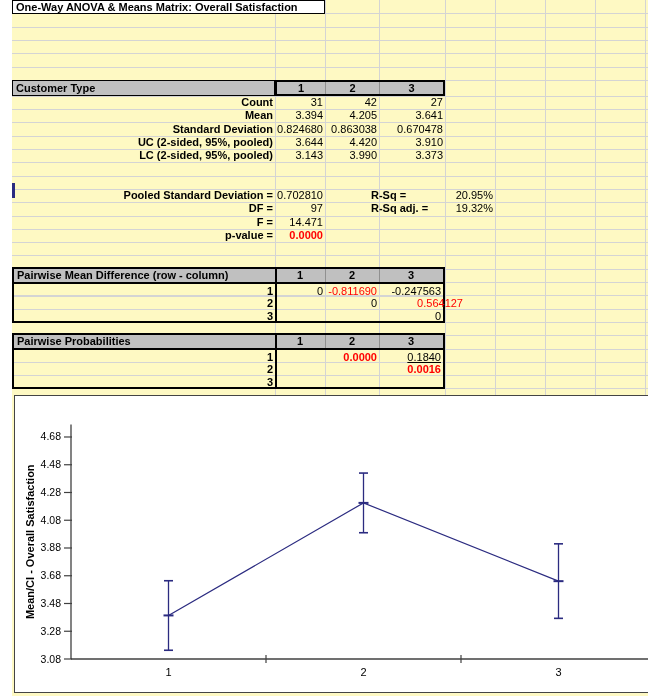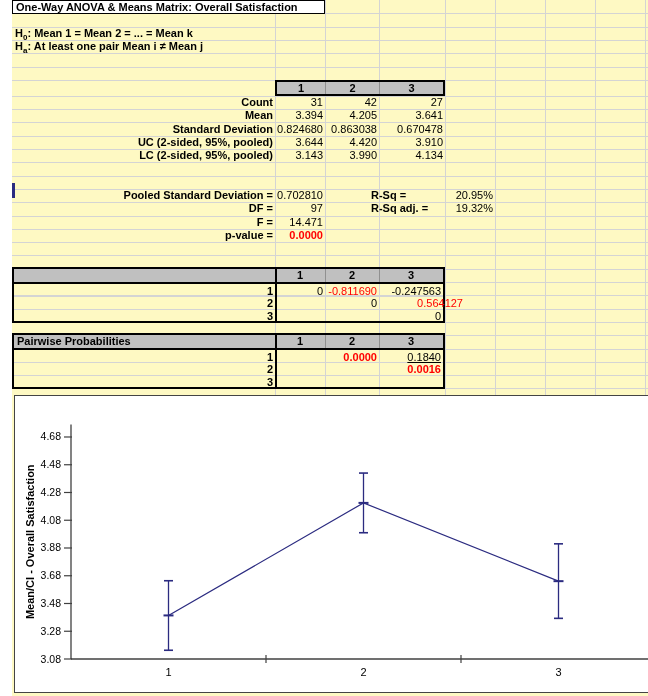--- a/index.html
+++ b/index.html
@@ -73,27 +73,22 @@
       <div class="gl" style="left: 0px; top: 322px; width: 648px; height: 1px;"></div>
       <div class="gl" style="left: 0px; top: 335px; width: 648px; height: 1px;"></div>
       <div class="gl" style="left: 0px; top: 349px; width: 648px; height: 1px;"></div>
       <div class="gl" style="left: 0px; top: 362px; width: 648px; height: 1px;"></div>
       <div class="gl" style="left: 0px; top: 375px; width: 648px; height: 1px;"></div>
       <div class="gl" style="left: 0px; top: 388px; width: 648px; height: 1px;"></div>
     </div>
 
   <div class="cell b" id="title-cell">One-Way ANOVA &amp; Means Matrix: Overall Satisfaction</div>
 
-  <div class="cell b" style="left:3px;top:27px;">
-    <span>H</span><sub style="font-size:8px;">0</sub><span>: Mean 1 = Mean 2 = ... = Mean k</span>
-  </div>
-  <div class="cell b" style="left:3px;top:40px;">
-    <span>H</span><sub style="font-size:8px;">a</sub><span>: At least one pair Mean i ≠ Mean j</span>
-  </div>
-
+
+  <div class="cell b hdr-label" style="left:0;top:80px;width:263px;height:16px;line-height:14px;">Customer Type</div>
   <div class="cell hdr-group" style="left:263px;top:80px;width:170px;height:16px;line-height:12px;">
     <span style="left:0;width:48px;">1</span>
     <span style="left:48px;width:54px;border-left:1px solid #909090;box-sizing:border-box;">2</span>
     <span style="left:102px;width:64px;border-left:1px solid #909090;box-sizing:border-box;">3</span>
   </div>
 
   <div id="ct-rows">
       <div class="cell b r" style="left: 0px; top: 96px; width: 261px;">Count</div>
       <div class="cell r" style="left: 263px; top: 96px; width: 48px;">31</div>
       <div class="cell r" style="left: 313px; top: 96px; width: 52px;">42</div>
@@ -106,21 +101,21 @@
       <div class="cell r" style="left: 263px; top: 123px; width: 48px;">0.824680</div>
       <div class="cell r" style="left: 313px; top: 123px; width: 52px;">0.863038</div>
       <div class="cell r" style="left: 367px; top: 123px; width: 64px;">0.670478</div>
       <div class="cell b r" style="left: 0px; top: 136px; width: 261px;">UC (2-sided, 95%, pooled)</div>
       <div class="cell r" style="left: 263px; top: 136px; width: 48px;">3.644</div>
       <div class="cell r" style="left: 313px; top: 136px; width: 52px;">4.420</div>
       <div class="cell r" style="left: 367px; top: 136px; width: 64px;">3.910</div>
       <div class="cell b r" style="left: 0px; top: 149px; width: 261px;">LC (2-sided, 95%, pooled)</div>
       <div class="cell r" style="left: 263px; top: 149px; width: 48px;">3.143</div>
       <div class="cell r" style="left: 313px; top: 149px; width: 52px;">3.990</div>
-      <div class="cell r" style="left: 367px; top: 149px; width: 64px;">4.134</div>
+      <div class="cell r" style="left: 367px; top: 149px; width: 64px;">3.373</div>
     </div>
 
   <div id="stats-rows">
       <div class="cell b r" style="left: 0px; top: 189px; width: 261px;">Pooled Standard Deviation =</div>
       <div class="cell r" style="left: 263px; top: 189px; width: 48px;">0.702810</div>
       <div class="cell b r" style="left: 0px; top: 202px; width: 261px;">DF =</div>
       <div class="cell r" style="left: 263px; top: 202px; width: 48px;">97</div>
       <div class="cell b r" style="left: 0px; top: 216px; width: 261px;">F =</div>
       <div class="cell r" style="left: 263px; top: 216px; width: 48px;">14.471</div>
       <div class="cell b r" style="left: 0px; top: 229px; width: 261px;">p-value =</div>
@@ -130,20 +125,21 @@
       <div class="cell b" style="left: 359px; top: 189px; width: 70px;">R-Sq =</div>
       <div class="cell r" style="left: 433px; top: 189px; width: 48px;">20.95%</div>
       <div class="cell b" style="left: 359px; top: 202px; width: 70px;">R-Sq adj. =</div>
       <div class="cell r" style="left: 433px; top: 202px; width: 48px;">19.32%</div>
     </div>
 
   <div id="sel-artifact"></div>
 
   <div class="ptable" style="top:267px;" id="pmd-table">
     <div class="pt-head">
+      <div class="cell b" style="left:3px;top:0;">Pairwise Mean Difference (row - column)</div>
       <div class="cell b c" style="left:261px;top:0;width:50px;">1</div>
       <div class="cell b c" style="left:311px;top:0;width:54px;">2</div>
       <div class="cell b c" style="left:365px;top:0;width:64px;">3</div>
       <div class="thin-v" style="left:311px;"></div>
       <div class="thin-v" style="left:365px;"></div>
     </div>
     <div class="pt-sep"></div>
     <div class="pmd-body">
         <div class="cell prow-label" style="left: 0px; top: 16px; width: 259px; font-weight: bold; text-align: right;">1</div>
         <div class="cell pcell r" style="left: 261px; top: 16px; width: 50px;">0</div>

